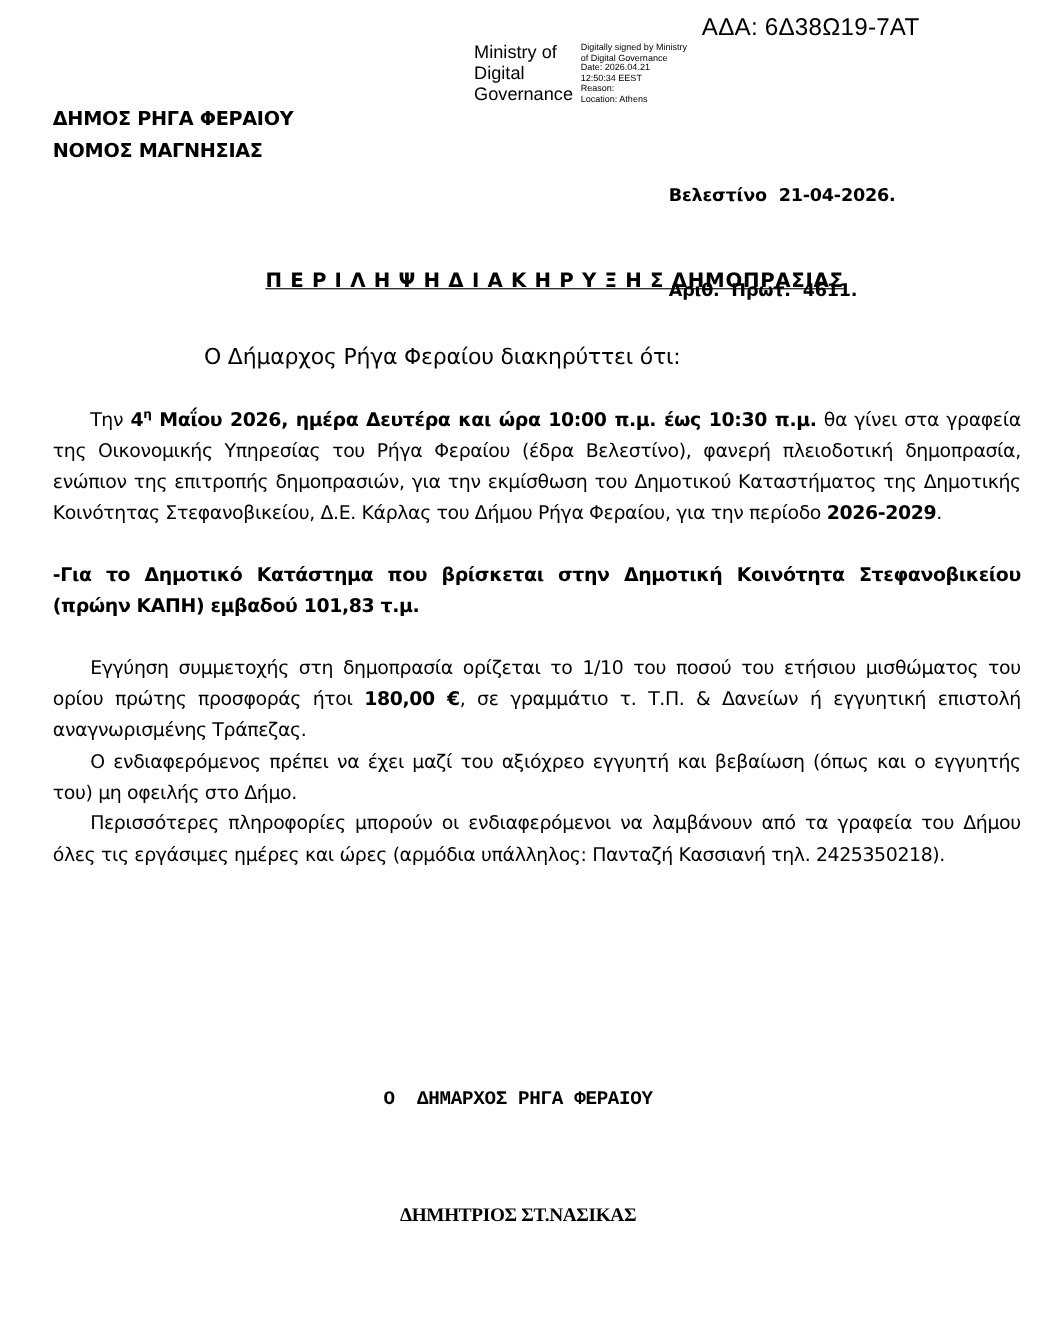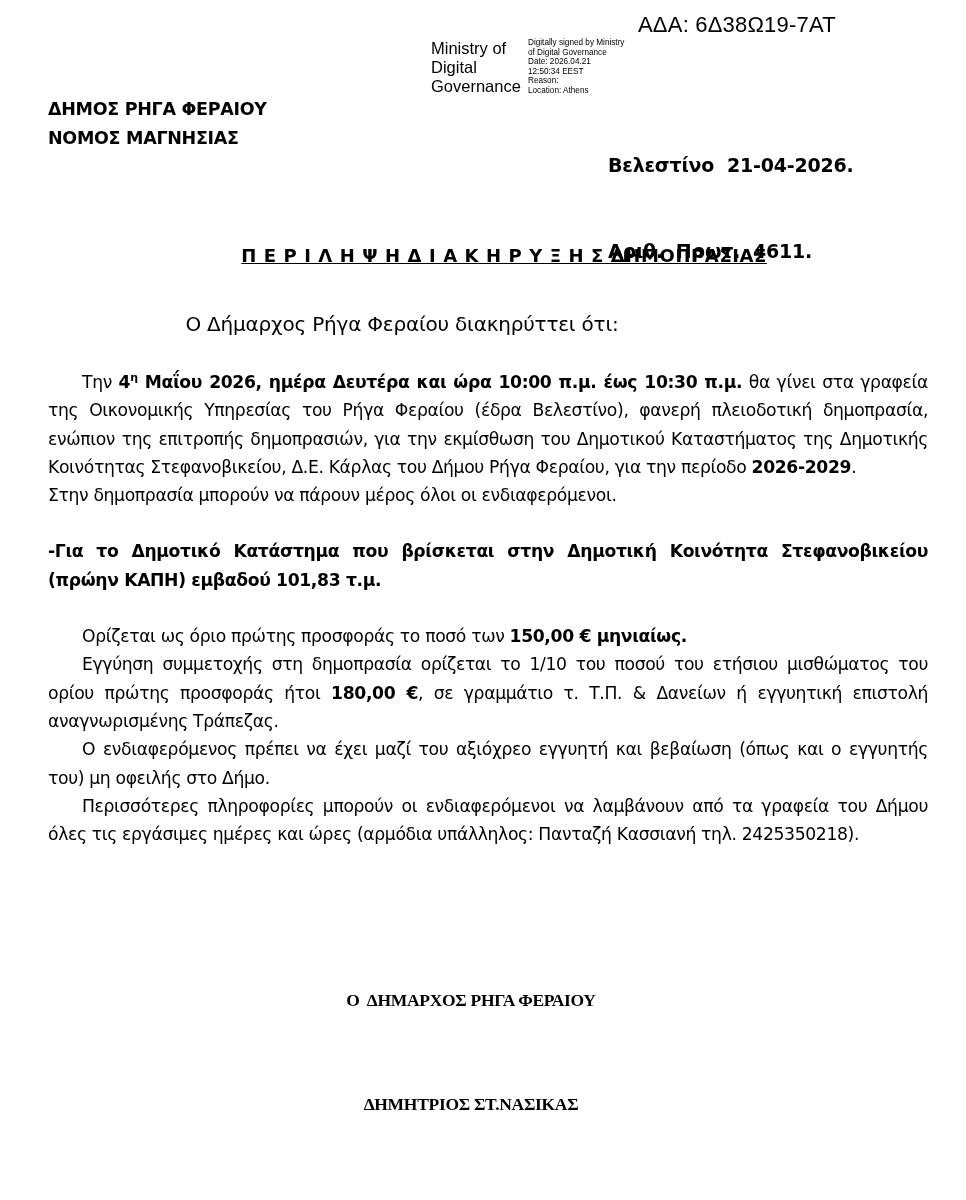--- a/index.html
+++ b/index.html
@@ -7,34 +7,34 @@
   .abs { position: absolute; }
 
   .ada { left: 638px; top: 12px; font-size: 22px; font-family: "Liberation Sans", sans-serif; letter-spacing: 0.2px; }
 
   .sig-org { left: 415px; top: 39px; font-size: 16.5px; line-height: 19px; font-family: "Liberation Sans", sans-serif; margin-left: 16px; }
   .sig-org div { white-space: nowrap; }
   .sig-details { left: 528px; top: 38px; font-size: 8.2px; line-height: 9.6px; font-family: "Liberation Sans", sans-serif; }
   .sig-details div { white-space: nowrap; }
 
   .hdr-left { left: 48px; top: 95px; font-weight: bold; font-size: 17.5px; line-height: 28.5px; font-family: "DejaVu Sans", sans-serif; letter-spacing: -0.3px; }
-  .hdr-right { left: 608px; top: 94px; font-weight: bold; font-size: 19px; line-height: 28.5px; font-family: "DejaVu Sans", sans-serif; letter-spacing: -0.2px; white-space: pre; }
+  .hdr-right { left: 608px; top: 107px; font-weight: bold; font-size: 16px; line-height: 28.5px; font-family: "DejaVu Sans", sans-serif; letter-spacing: -0.2px; white-space: pre; }
 
   .title { left: 0; width: 767px; top: 245px; text-align: right; font-weight: bold; font-size: 18px; text-decoration: underline; font-family: "DejaVu Sans", sans-serif; letter-spacing: 0.6px; }
   .subtitle { left: 0; width: 804px; top: 312px; text-align: center; font-size: 20px; font-family: "DejaVu Sans", sans-serif; letter-spacing: -0.2px; }
 
   .main { left: 48px; width: 880px; top: 368px; font-size: 17.2px; line-height: 28.3px; font-family: "DejaVu Sans", sans-serif; letter-spacing: -0.35px; }
   .main p { margin: 0; text-align: justify; }
   .main .indent { text-indent: 34px; }
   .main .gap { height: 28px; }
   .main b { font-weight: bold; }
   .main sup { font-size: 11px; vertical-align: 7px; line-height: 0; }
   .main .last-line { text-align-last: left; }
 
-  .signer-title { left: 0; width: 942px; top: 990px; text-align: center; font-weight: bold; font-size: 17.5px; font-family: Liberation Serif, serif; letter-spacing: -0.3px; white-space: pre; }
+  .signer-title { left: 0; width: 942px; top: 990px; text-align: center; font-weight: bold; font-size: 17.5px; font-family: Liberation Mono, monospace; letter-spacing: -0.3px; white-space: pre; }
   .signer-name { left: 0; width: 942px; top: 1094px; text-align: center; font-weight: bold; font-size: 17.5px; font-family: Liberation Serif, serif; letter-spacing: -0.3px; }
 </style>
 </head>
 <body>
 
 <div class="abs ada">ΑΔΑ: 6Δ38Ω19-7ΑΤ</div>
 
 <div class="abs sig-org">
   <div>Ministry of</div>
   <div>Digital</div>
@@ -58,24 +58,22 @@
 <div class="abs hdr-right">
   <div>Βελεστίνο  21-04-2026.</div>
   <div>Αριθ.  Πρωτ.  4611.</div>
 </div>
 
 <div class="abs title">Π Ε Ρ Ι Λ Η Ψ Η  Δ Ι Α Κ Η Ρ Υ Ξ Η Σ  ΔΗΜΟΠΡΑΣΙΑΣ</div>
 <div class="abs subtitle">Ο Δήμαρχος Ρήγα Φεραίου διακηρύττει ότι:</div>
 
 <div class="abs main">
   <p class="indent last-line"><span>Την </span><b><span>4</span><sup>η</sup><span> Μαΐου 2026, ημέρα Δευτέρα και ώρα 10:00 π.μ. έως 10:30 π.μ.</span></b><span> θα γίνει στα γραφεία της Οικονομικής Υπηρεσίας του Ρήγα Φεραίου (έδρα Βελεστίνο), φανερή πλειοδοτική δημοπρασία, ενώπιον της επιτροπής δημοπρασιών, για την εκμίσθωση του Δημοτικού Καταστήματος της Δημοτικής Κοινότητας Στεφανοβικείου, Δ.Ε. Κάρλας του Δήμου Ρήγα Φεραίου, για την περίοδο </span><b>2026-2029</b><span>.</span></p>
-  <p class="last-line">Στην δημοπρασία μπορούν να πάρουν μέρος όλοι οι ενδιαφερόμενοι.</p>
   <div class="gap"></div>
   <p class="last-line"><b>-Για το Δημοτικό Κατάστημα που βρίσκεται στην Δημοτική Κοινότητα Στεφανοβικείου (πρώην ΚΑΠΗ) εμβαδού 101,83 τ.μ.</b></p>
   <div class="gap"></div>
-  <p class="indent last-line"><span>Ορίζεται ως όριο πρώτης προσφοράς το ποσό των </span><b>150,00 € μηνιαίως.</b></p>
   <p class="indent last-line"><span>Εγγύηση συμμετοχής στη δημοπρασία ορίζεται το 1/10 του ποσού του ετήσιου μισθώματος του ορίου πρώτης προσφοράς ήτοι </span><b>180,00 €</b><span>, σε γραμμάτιο τ. Τ.Π. &amp; Δανείων ή εγγυητική επιστολή αναγνωρισμένης Τράπεζας.</span></p>
   <p class="indent last-line">Ο ενδιαφερόμενος πρέπει να έχει μαζί του αξιόχρεο εγγυητή και βεβαίωση (όπως και ο εγγυητής του) μη οφειλής στο Δήμο.</p>
   <p class="indent last-line">Περισσότερες πληροφορίες μπορούν οι ενδιαφερόμενοι να λαμβάνουν από τα γραφεία του Δήμου όλες τις εργάσιμες ημέρες και ώρες (αρμόδια υπάλληλος: Πανταζή Κασσιανή τηλ. 2425350218).</p>
 </div>
 
 <div class="abs signer-title">Ο  ΔΗΜΑΡΧΟΣ ΡΗΓΑ ΦΕΡΑΙΟΥ</div>
 <div class="abs signer-name">ΔΗΜΗΤΡΙΟΣ ΣΤ.ΝΑΣΙΚΑΣ</div>
 
 </body></html>

